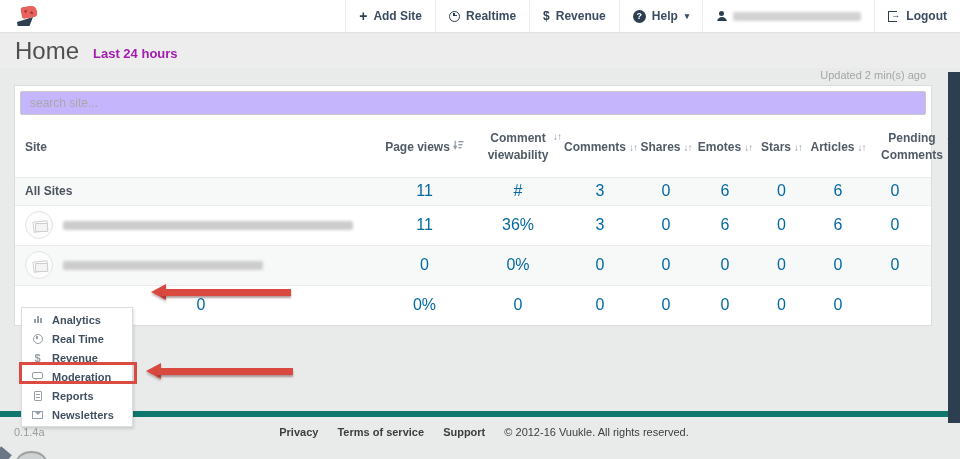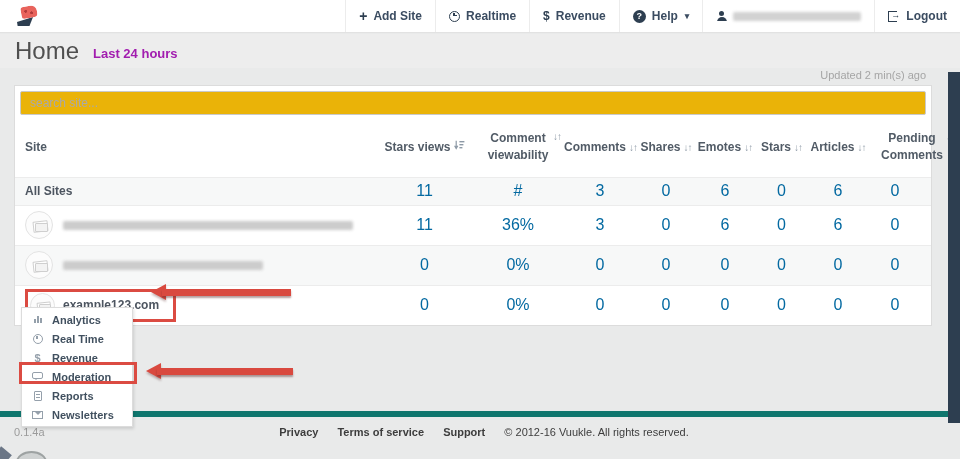--- a/index.html
+++ b/index.html
@@ -40,21 +40,21 @@
   .page-header { position:absolute; top:34px; left:0; right:0; height:34px; background:#ededed;
                  display:flex; align-items:center; padding-left:15px; }
   .page-title { font-size:24px; color:#4f4f4f; }
   .page-subtitle { font-size:13px; color:#a21caf; margin-left:14px; padding-top:4px; font-weight:bold; }
   .updated { position:absolute; top:69px; right:34px; font-size:11px; color:#a5a5a5; z-index:2; }
 
   
   .panel { position:absolute; left:14px; top:85px; width:918px; background:#fff; border:1px solid #dcdcdc; z-index:1; }
   .search-wrap { padding:5px; }
   .search-input { width:100%; height:24px; border:1px solid #c9c9c9; border-radius:2px; padding:0 9px;
-                  font-size:12px; color:#555; font-family:"Liberation Sans",sans-serif; background:#eab308; }
+                  font-size:12px; color:#555; font-family:"Liberation Sans",sans-serif; background:#c4b5fd; }
   .search-input::placeholder { color:#a9a9a9; }
   .grid { display:grid; grid-template-columns:352px 95px 92px 72px 60px 58px 55px 58px 1fr; align-items:center; }
   .thead { padding:10px 8px 12px 10px; }
   .th { font-size:12px; font-weight:bold; color:#515b66; text-align:center; position:relative; line-height:1.45; }
   .th-site { text-align:left; }
   .sort { font-size:10px; color:#8d99a6; letter-spacing:-1px; margin-left:3px; font-weight:bold; }
   .sort-abs { position:absolute; right:3px; top:0; }
   .th-wrap { padding:0 14px; }
   .trow { border-top:1px solid #ececec; padding:0 8px 0 10px; min-height:40px; cursor:pointer; }
   .trow-compact { min-height:28px; }
@@ -165,21 +165,21 @@
 <div class="updated">Updated 2 min(s) ago</div>
 
 <div class="panel">
   <div class="search-wrap">
     <input class="search-input" type="text" placeholder="search site..." style="">
   </div>
 
   <div class="grid thead">
     <div class="th th-site">Site</div>
     <div class="th">
-      <span>Stars views</span><span class="sort"><svg width="11" height="11" viewBox="0 0 11 11">
+      <span>Page views</span><span class="sort"><svg width="11" height="11" viewBox="0 0 11 11">
             <path d="M2.2 0.8v7M0.6 5.8L2.2 8.6L3.8 5.8" stroke="#8d99a6" stroke-width="1.2" fill="none"></path>
             <rect x="5.4" y="1" width="5" height="1.4" fill="#8d99a6"></rect>
             <rect x="5.4" y="4" width="4" height="1.4" fill="#8d99a6"></rect>
             <rect x="5.4" y="7" width="3" height="1.4" fill="#8d99a6"></rect>
           </svg></span>
     </div>
     <div class="th th-wrap">
       <span>Comment viewability</span><span class="sort sort-abs">↓↑</span>
     </div>
     <div class="th">
@@ -238,26 +238,20 @@
     <div class="num">0%</div>
     <div class="num">0</div>
     <div class="num">0</div>
     <div class="num">0</div>
     <div class="num">0</div>
     <div class="num">0</div>
     <div class="num">0</div>
   </div>
 
   <div class="grid trow">
-    <div>
-      <span class="site-box">
-        <span class="site-icon"></span>
-        <span class="site-cell">example123.com</span>
-      </span>
-    </div>
     <div class="num">0</div>
     <div class="num">0%</div>
     <div class="num">0</div>
     <div class="num">0</div>
     <div class="num">0</div>
     <div class="num">0</div>
     <div class="num">0</div>
     <div class="num">0</div>
   </div>
 </div>

